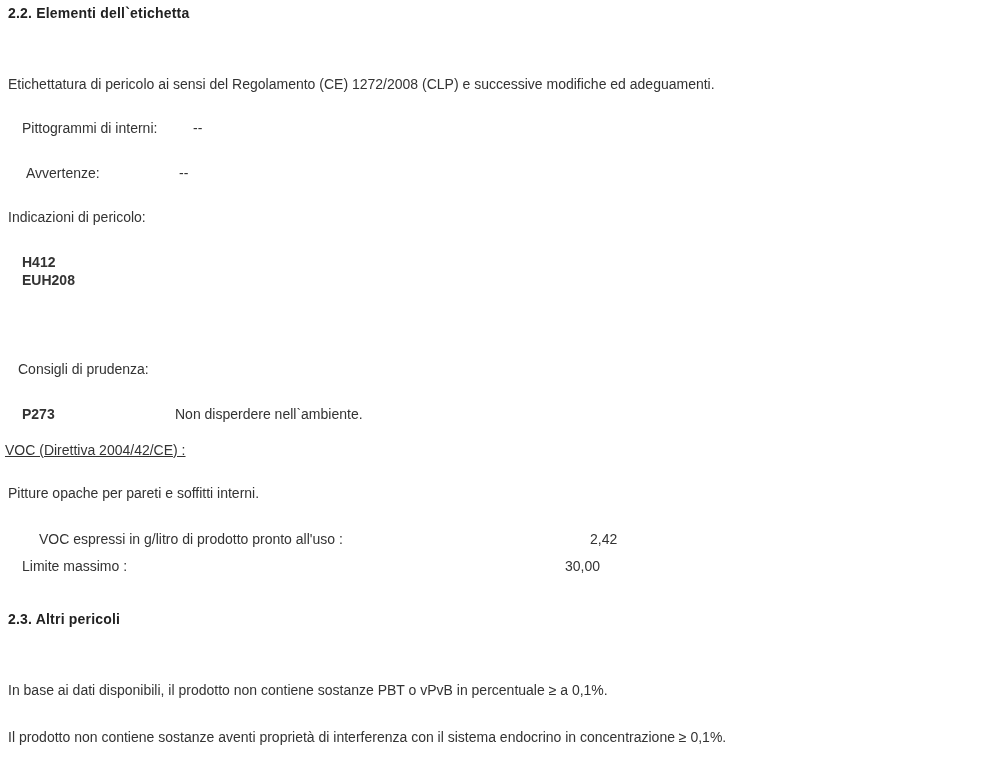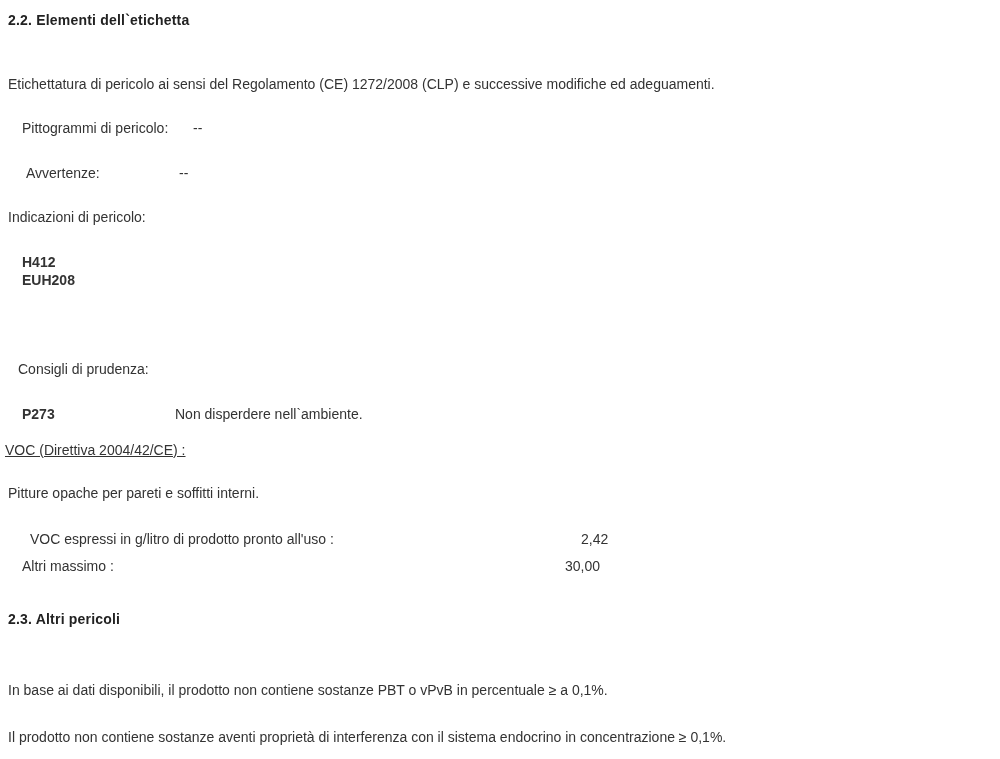--- a/index.html
+++ b/index.html
@@ -49,26 +49,26 @@
     min-width: 0;
   }
   .stmt-desc .line { white-space: nowrap; }
   
   .col-label { position: absolute; left: 22px; top: 0; }
   .col-value { position: absolute; top: 0; }
 </style>
 </head>
 <body>
 
-<div class="abs heading" style="top:12px; left:8px;">2.2. Elementi dell`etichetta</div>
+<div class="abs heading" style="top:5px; left:8px;">2.2. Elementi dell`etichetta</div>
 
 <div class="abs" style="top:76px; left:8px;">Etichettatura di pericolo ai sensi del Regolamento (CE) 1272/2008 (CLP) e successive modifiche ed adeguamenti.</div>
 
 <div class="abs" style="top:120px; left:0; width:1000px; height:18px;">
-  <span class="col-label">Pittogrammi di pericolo:</span>
+  <span class="col-label">Pittogrammi di interni:</span>
   <span class="col-value" style="left:193px;">--</span>
 </div>
 
 <div class="abs" style="top:165px; left:4px; width:1000px; height:18px;">
   <span class="col-label">Avvertenze:</span>
   <span class="col-value" style="left:175px;">--</span>
 </div>
 
 <div class="abs" style="top:209px; left:8px;">Indicazioni di pericolo:</div>
 
@@ -89,27 +89,27 @@
     <div class="stmt-desc">
       <div class="line">Non disperdere nell`ambiente.</div>
     </div>
   </div>
 </div>
 
 <div class="abs u" style="top:442px; left:5px;">VOC (Direttiva 2004/42/CE) :</div>
 
 <div class="abs" style="top:485px; left:8px;">Pitture opache per pareti e soffitti interni.</div>
 
-<div class="abs" style="top:531px; left:8px; width:936px; height:18px;">
+<div class="abs" style="top:531px; left:17px; width:936px; height:18px;">
   <span class="col-label">VOC espressi in g/litro di prodotto pronto all'uso :</span>
   <span class="col-value" style="left:565px;margin-left:8px;">2,42</span>
 </div>
 
 <div class="abs" style="top:558px; left:0; width:1000px; height:18px;">
-  <span class="col-label">Altri massimo :</span>
+  <span class="col-label">Limite massimo :</span>
   <span class="col-value" style="left:565px;">30,00</span>
 </div>
 
 <div class="abs heading" style="top:611px; left:8px;">2.3. Altri pericoli</div>
 
 <div class="abs" style="top:682px; left:8px;">In base ai dati disponibili, il prodotto non contiene sostanze PBT o vPvB in percentuale ≥ a 0,1%.</div>
 
 <div class="abs" style="top:729px; left:8px;">Il prodotto non contiene sostanze aventi proprietà di interferenza con il sistema endocrino in concentrazione ≥ 0,1%.</div>
 
 </body></html>

